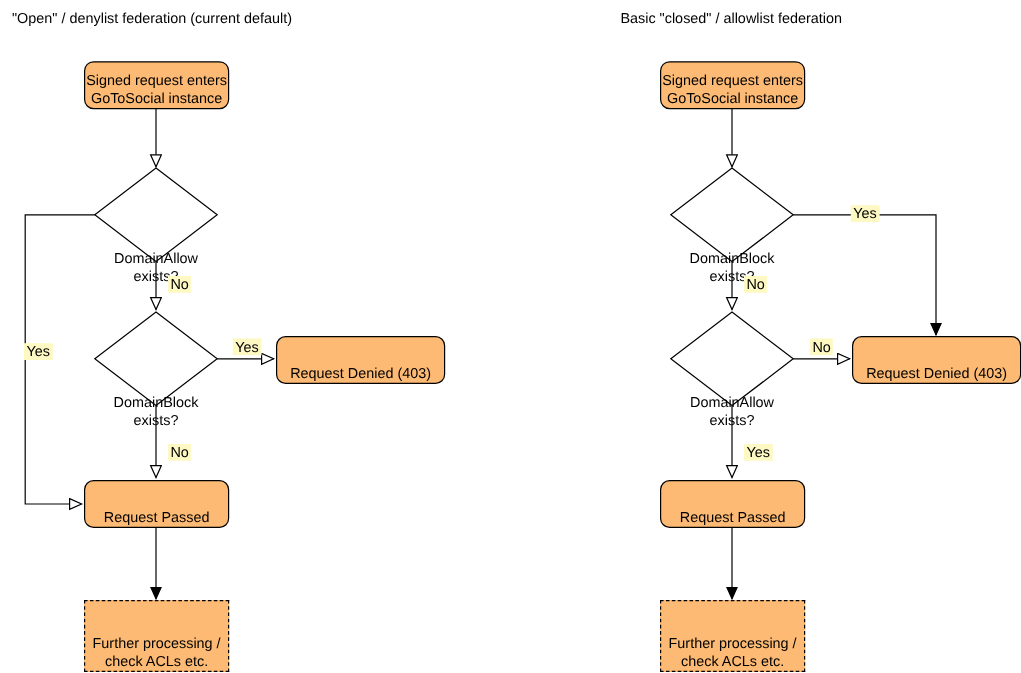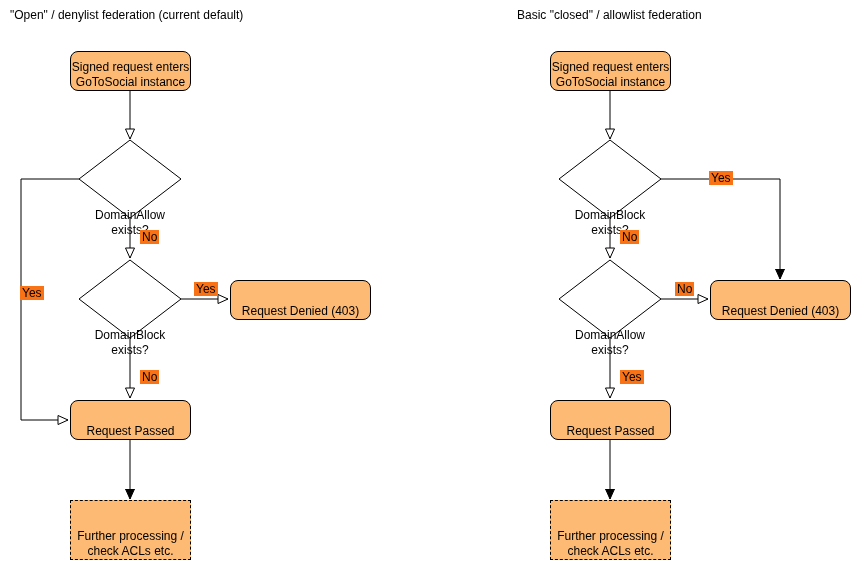--- a/index.html
+++ b/index.html
@@ -40,21 +40,21 @@
   .node.dashed  { border-style: dashed; }
   .diamond-label {
     position: absolute;
     width: 100px;
     text-align: center;
     line-height: 15px;
     margin-top: 44px;
   }
   .edge-label {
     position: absolute;
-    background: #f97316;
+    background: #fef9c3;
     line-height: 14px;
     padding: 0 2px;
     white-space: nowrap;
   }
   .node-line { display: block; }
 </style>
 </head>
 <body>
 
 <div id="canvas">

